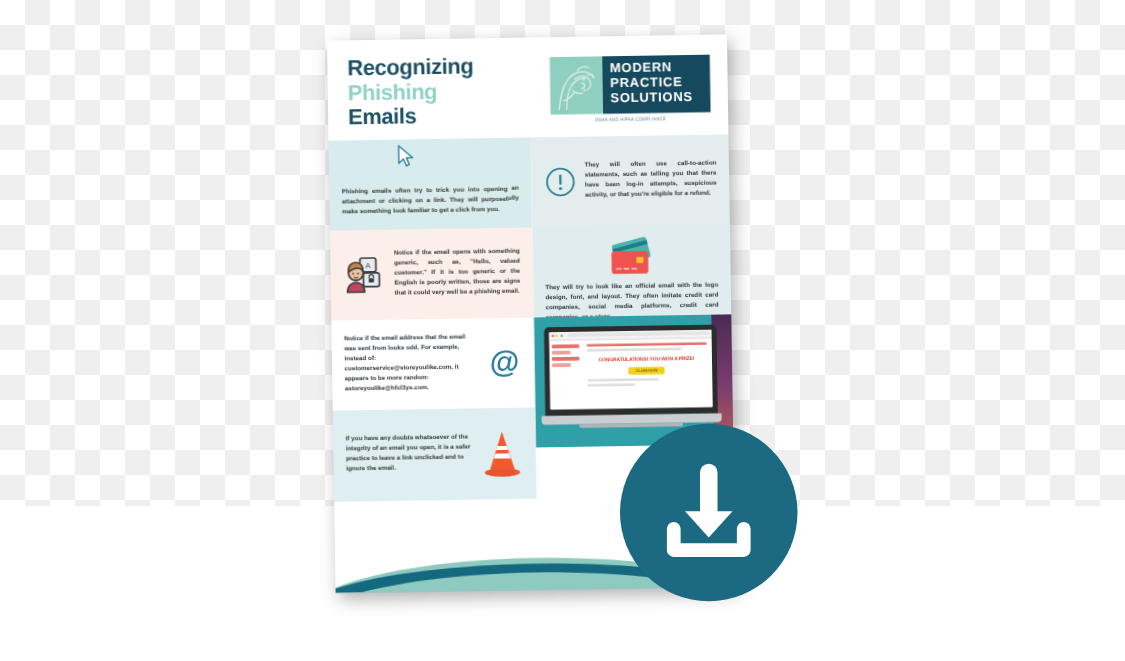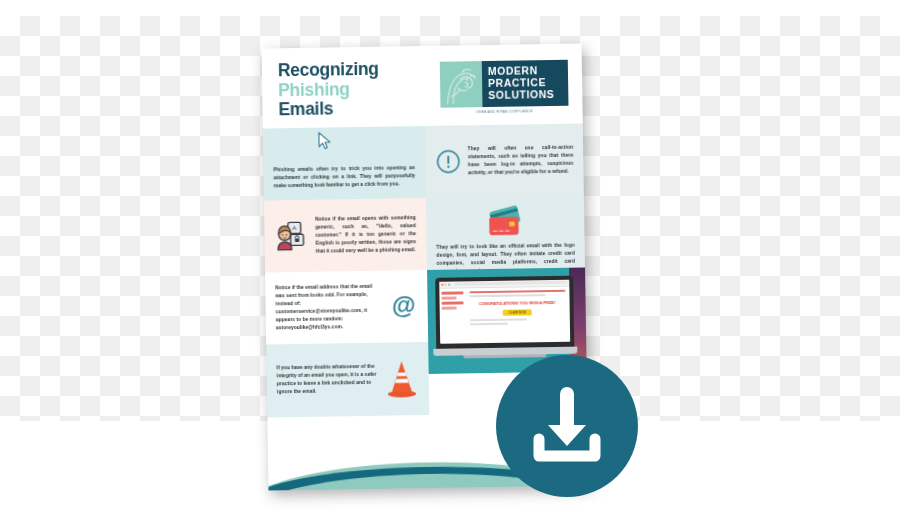--- a/index.html
+++ b/index.html
@@ -15,21 +15,20 @@
   #canvas {
     position: relative;
     width: 900px;
     height: 405px;
     background-color: #ffffff;
     background-image:
       linear-gradient(45deg, #efefef 25%, transparent 25%, transparent 75%, #efefef 75%, #efefef),
       linear-gradient(45deg, #efefef 25%, transparent 25%, transparent 75%, #efefef 75%, #efefef);
     background-size: 40px 40px;
     background-position: 0 0, 20px 20px;
-    margin-top: 16px;
   }
 
   
   #doc-wrap {
     position: absolute;
     left: 265px;
     top: 30px;
     width: 320px;
     height: 442px;
     transform: rotate(-0.9deg);

